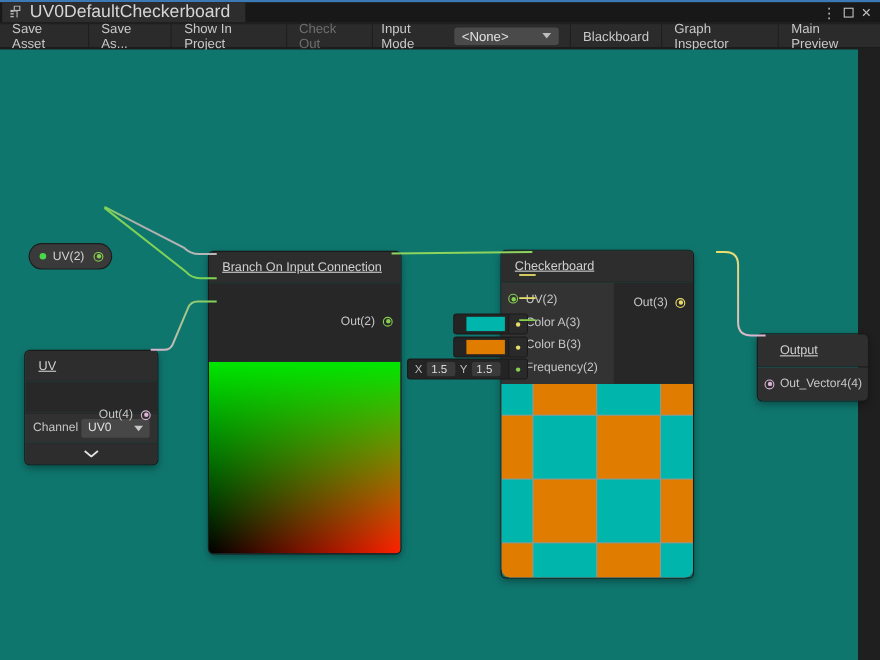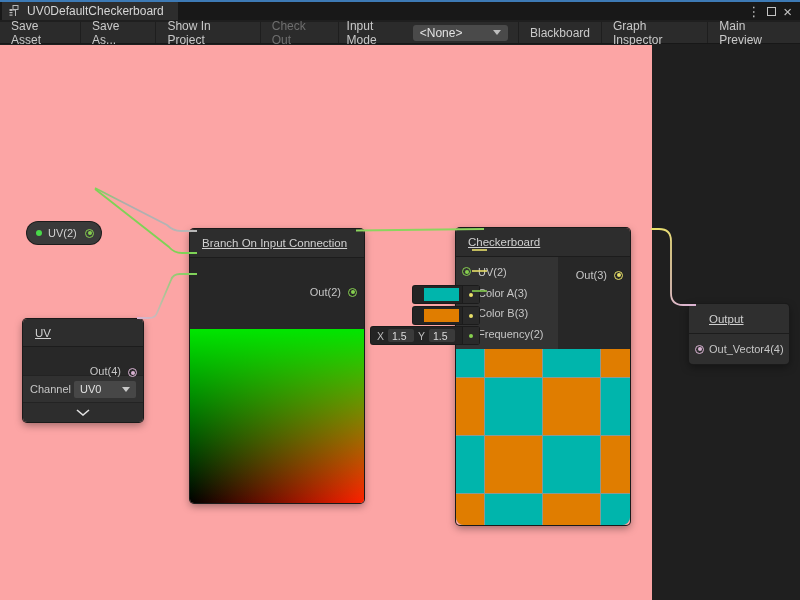--- a/index.html
+++ b/index.html
@@ -3,42 +3,42 @@
 <meta charset="utf-8">
 <style>
   * { margin:0; padding:0; box-sizing:border-box; }
   html,body { width:800px; height:600px; overflow:hidden; background:#1f1f1f;
     font-family:"Liberation Sans", sans-serif; -webkit-font-smoothing:antialiased; }
 
   
   .titlebar { position:absolute; left:0; top:0; width:800px; height:20px;
     background:#181818; border-top:2px solid #3d7ab5; display:flex; align-items:stretch; }
   .tab { display:flex; align-items:center; gap:6px; background:#2d2d2d;
-    padding:0 14px 0 7px; margin-left:2px; font-size:12px; color:#d6d6d6; }
+    padding:0 14px 0 7px; margin-left:2px; font-size:16px; color:#d6d6d6; }
   .win-icons { margin-left:auto; display:flex; align-items:center; gap:7px; padding-right:8px; color:#c2c2c2; }
   .kebab { font-size:13px; line-height:1; cursor:default; }
   .maxbox { width:9px; height:9px; border:1.5px solid #c2c2c2; }
   .closex { font-size:15px; line-height:1; }
 
   .toolbar { position:absolute; left:0; top:22px; width:800px; height:22px;
     background:#2b2b2b; border-bottom:1px solid #171717; display:flex; align-items:stretch;
     font-size:12px; color:#c9c9c9; }
   .tbtn { display:flex; align-items:center; padding:0 11px; border-right:1px solid #1e1e1e; cursor:default; }
   .tbtn.disabled { color:#6e6e6e; }
   .tb-spacer { flex:1; }
   .cm-label { display:flex; align-items:center; padding:0 8px; }
   .dropdown { display:flex; align-items:center; justify-content:space-between;
     width:98px; height:16px; align-self:center; background:#4a4a4a; border-radius:3px;
     padding:0 7px; color:#e2e2e2; margin-right:10px; }
   .caret { width:0; height:0; border-left:4px solid transparent; border-right:4px solid transparent;
     border-top:5px solid #bdbdbd; }
   .tbtn.right { border-left:1px solid #1e1e1e; border-right:none; }
 
   
-  .canvas { position:absolute; left:0; top:45px; width:652px; height:555px; background:#fca5a5; }
+  .canvas { position:absolute; left:0; top:45px; width:780px; height:555px; background:#0f766e; }
 
   .node { position:absolute; z-index:2; box-shadow:0 0 0 1px #1a1a1a, 0 3px 8px rgba(0,0,0,.4);
     border-radius:4px; font-size:11px; color:#c6c6c6; }
   .node-header { height:29px; background:#2d2d2d; display:flex; align-items:center;
     padding:0 12px; font-size:11.5px; color:#d0d0d0; border-bottom:1px solid #1c1c1c;
     border-radius:4px 4px 0 0; white-space:nowrap;text-decoration:underline; }
   .node-body { position:relative; background:#272727; }
   .in-panel { position:absolute; left:0; top:0; background:#333333; display:flex;
     flex-direction:column; justify-content:space-evenly; }
   .prow { display:flex; align-items:center; gap:7px; padding-left:6px; white-space:nowrap; }
@@ -63,21 +63,21 @@
   #node-branch .in-panel { width:112px; height:71px; }
   #node-branch .orow { right:7px; top:28px; }
   .preview-uv { width:174px; height:174px; border-radius:0 0 4px 4px;
     background-image:linear-gradient(to top, rgba(0,230,0,0), rgba(0,230,0,1)),
                      linear-gradient(to right, #000000, #ff2000); }
 
   
   #node-uv { left:23px; top:274px; width:120px; }
   #node-uv .node-header { height:28px; }
   .uv-outrow { height:28px; background:#282828; position:relative; }
-  .uv-outrow .orow { right:6px; top:18px;align-items:flex-end; }
+  .uv-outrow .orow { right:6px; top:24px; }
   .uv-ctlrow { height:27px; background:#313131; display:flex; align-items:center;
     padding:0 7px; border-top:1px solid #232323; }
   .ctl-label { width:44px; overflow:hidden; white-space:nowrap; font-size:11px; color:#c6c6c6; flex:none; }
   .select { flex:1; height:17px; background:#474747; border-radius:2px; display:flex;
     align-items:center; justify-content:space-between; padding:0 6px; color:#e0e0e0; }
   .select .caret { border-top-color:#c8c8c8; }
   .uv-collapse { height:20px; background:#2d2d2d; display:flex; align-items:center;
     justify-content:center; border-top:1px solid #232323; border-radius:0 0 4px 4px; }
 
   

